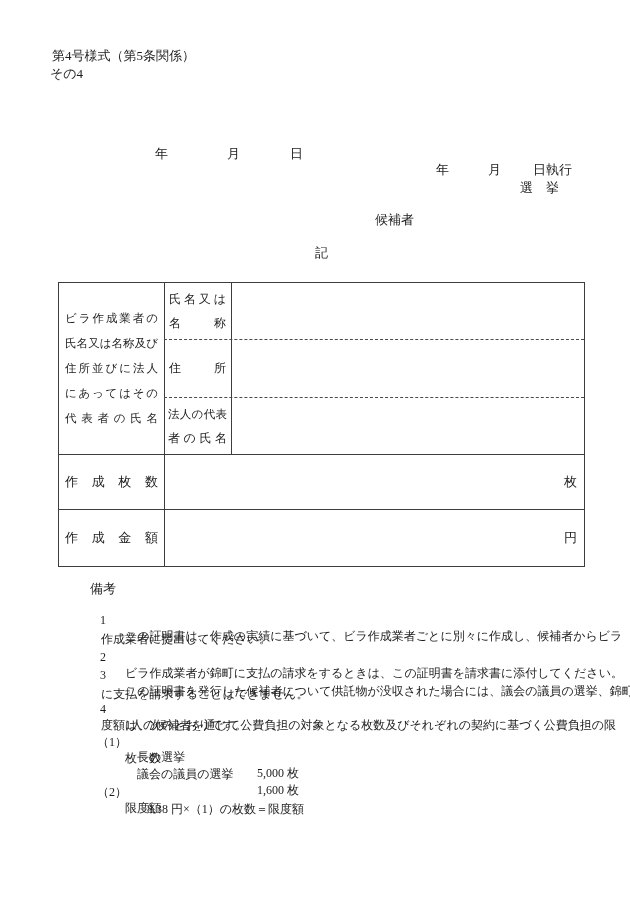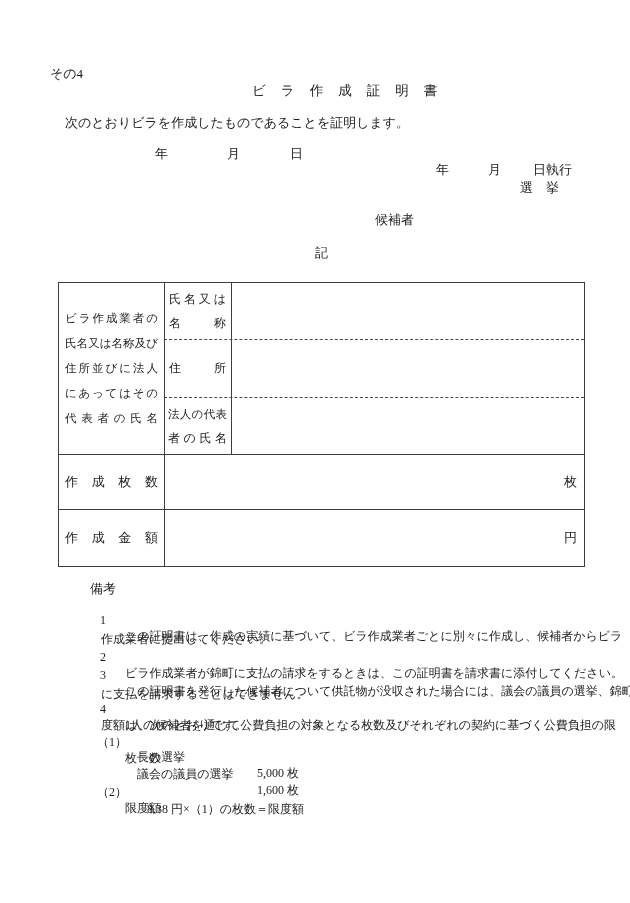--- a/index.html
+++ b/index.html
@@ -26,23 +26,22 @@
   #remarks{position:absolute;left:46px;top:581px;width:525px;height:230px;font-size:12px;margin-left:44px;}
   .rline{position:absolute;left:0;height:16px;line-height:16px;white-space:pre;}
   .rline span{position:absolute;white-space:pre;}
   .rhead{font-size:13px;}
 </style>
 </head>
 <body>
 
 <div id="page">
 
+  <div class="abs" style="left:52px;top:48px">第4号様式（第5条関係）</div>
   <div class="abs" style="left:50px;top:66px">その4</div>
-  <div class="abs t-title" style="left:252px;top:83px">ビラ作成証明書</div>
-  <div class="abs" style="left:65px;top:115px">次のとおりビラを作成したものであることを証明します。</div>
 
   <div>
     <span class="abs" style="left:155px;top:146px">年</span>
     <span class="abs" style="left:227px;top:146px">月</span>
     <span class="abs" style="left:290px;top:146px">日</span>
   </div>
 
   <div>
     <span class="abs" style="left:436px;top:162px">年</span>
     <span class="abs" style="left:488px;top:162px">月</span>

